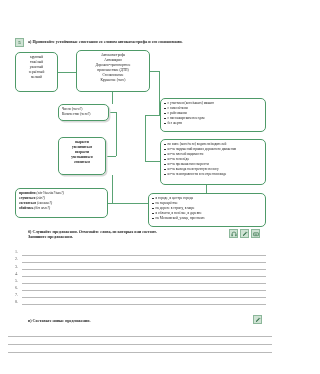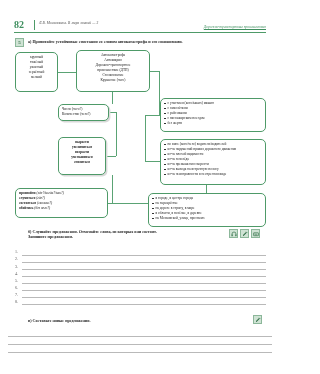--- a/index.html
+++ b/index.html
@@ -125,27 +125,20 @@
   .cline .rule {
     position: absolute; left: 0; right: 0; bottom: 1px;
     height: .6px; background: #b9b9b9;
   }
 </style>
 </head>
 <body>
 
 <div class="page">
 
-  <div class="header">
-    <div class="hdr-num">82</div>
-    <div class="hdr-vbar"></div>
-    <div class="hdr-author">Л.В. Московкина. В мире знаний — 3</div>
-    <div class="hdr-topic">Дорожно-транспортные происшествия</div>
-    <div class="hdr-rule"></div>
-  </div>
 
   <div class="ex-chip">5</div>
   <div class="task-a">а) Прочитайте устойчивые сочетания со словом автокатастрофа и его синонимами.</div>
 
   <div class="ln" style="left:58px; top:72px; width:18px; height:.7px;"></div>
   <div class="ln" style="left:112px; top:92px; width:.7px; height:12px;"></div>
   <div class="ln" style="left:150px; top:71px; width:10px; height:.7px;"></div>
   <div class="ln" style="left:159px; top:71px; width:.7px; height:44px;"></div>
   <div class="ln" style="left:145px; top:115px; width:15px; height:.7px;"></div>
   <div class="ln" style="left:145px; top:115px; width:.7px; height:47px;"></div>

